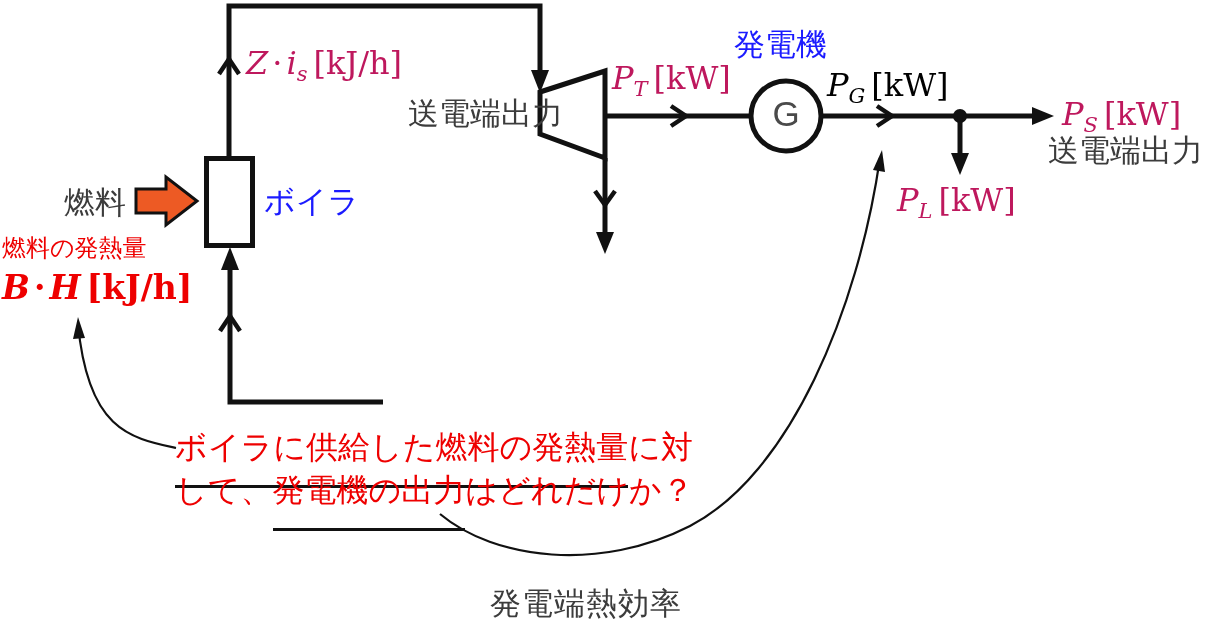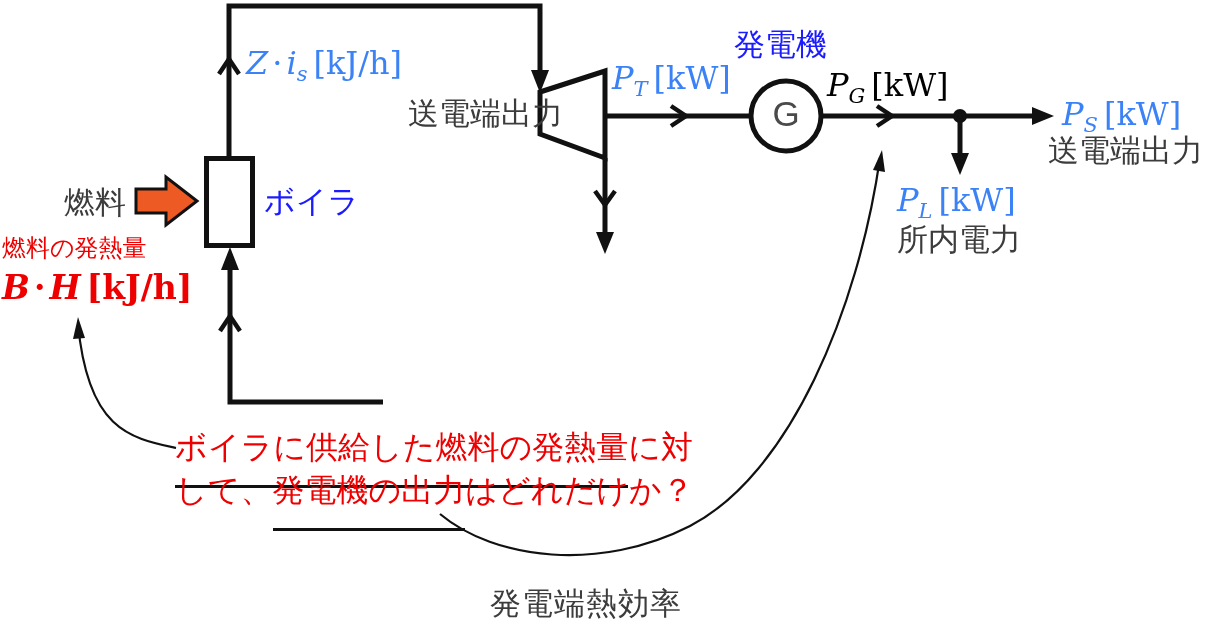--- a/index.html
+++ b/index.html
@@ -3,21 +3,21 @@
 <meta charset="utf-8">
 <style>
   html,body{margin:0;padding:0;background:#ffffff;}
   #stage{position:relative;width:1208px;height:634px;background:#ffffff;overflow:hidden;
          font-family:"Liberation Sans",sans-serif;}
   #diagram-svg{position:absolute;left:0;top:0;}
   .jp{position:absolute;font-family:"Liberation Sans",sans-serif;font-size:31px;
       color:#3c3c3c;white-space:nowrap;line-height:1.15;}
   .blue{color:#1b1bff;}
   .redtx{color:#ee0000;}
-  .math{position:absolute;font-family:"DejaVu Serif",serif;font-size:32px;color:#3b82f6;
+  .math{position:absolute;font-family:"DejaVu Serif",serif;font-size:32px;color:#be185d;
         white-space:nowrap;line-height:1;}
   .math .v{font-style:italic;}
   .math .s{font-style:italic;font-size:21px;vertical-align:-7px;letter-spacing:0;}
   .math .u{margin-left:6px;}
   .math .d{margin:0 4px;}
   .bold{font-weight:bold;}
   .q{position:absolute;font-size:32px;color:#ee0000;white-space:nowrap;line-height:1;}
   .un{border-bottom:3px solid #111111;padding-bottom:20px;}
   .gsym{position:absolute;left:766px;top:96px;width:40px;text-align:center;
         font-size:35px;color:#4a4a4a;line-height:1;}
@@ -67,21 +67,20 @@
     <path d="M 440 514 C 495 560 600 572 690 526 C 790 474 858 310 880 158" fill="none" stroke="#111" stroke-width="2.2"></path>
     <polygon points="882,150 885,172 873,170" fill="#111"></polygon>
   </svg>
 
   <div class="jp" style="left:64px;top:185px">燃料</div>
   <div class="jp blue" style="left:264px;top:184px">ボイラ</div>
   <div class="jp" style="left:408px;top:96px">送電端出力</div>
   <div class="jp blue" style="left:734px;top:27px">発電機</div>
   <div class="gsym">G</div>
   <div class="jp" style="left:1048px;top:133px">送電端出力</div>
-  <div class="jp" style="left:897px;top:222px">所内電力</div>
   <div class="jp redtx" style="left:2px;top:234px;font-size:24px">燃料の発熱量</div>
   <div class="jp eff" style="left:490px;top:586px"><span class="un">発電端熱効率</span></div>
 
   <div class="math" style="left:246px;top:47px">
     <span class="v">Z</span><span class="d">·</span><span class="v">i</span><span class="s">s</span><span class="u">[kJ/h]</span>
   </div>
 
   <div class="math" style="left:612px;top:62px">
     <span class="v">P</span><span class="s">T</span><span class="u">[kW]</span>
   </div>

